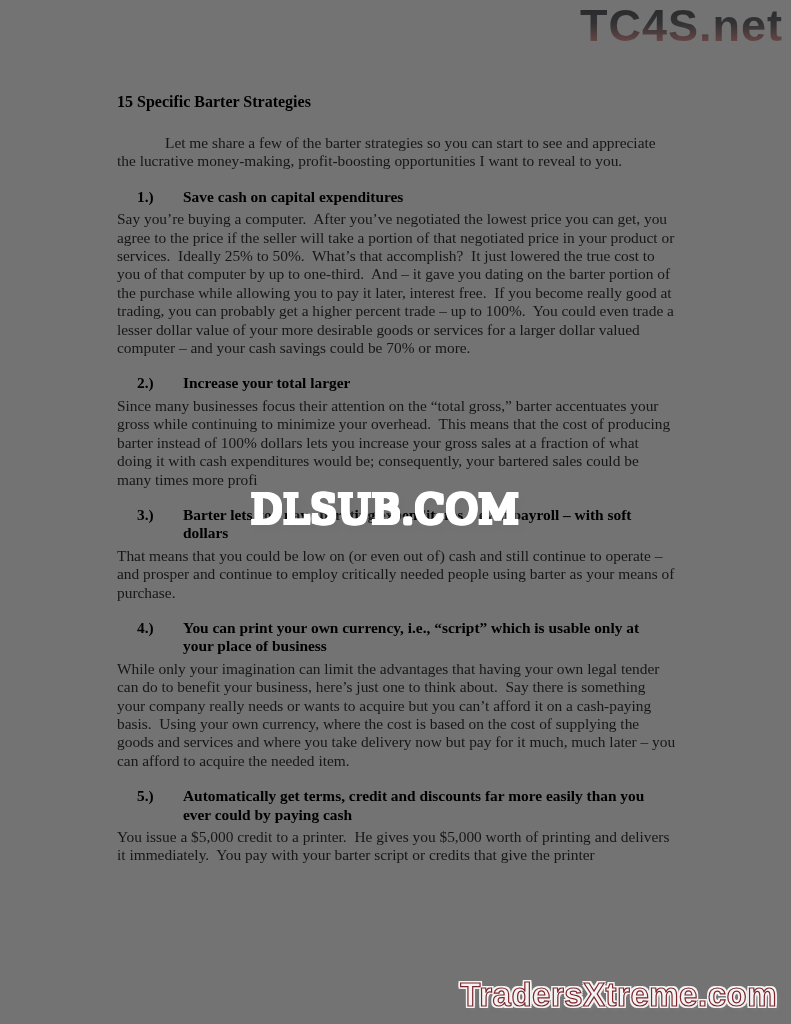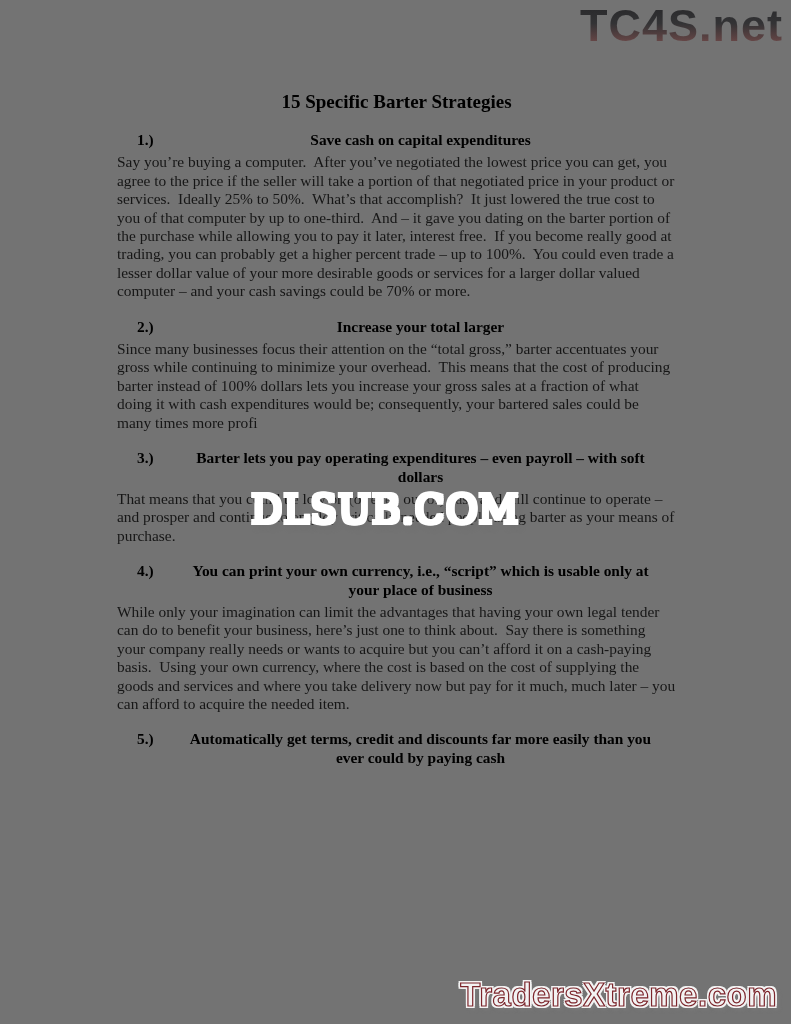--- a/index.html
+++ b/index.html
@@ -25,36 +25,35 @@
     text-shadow:0 0 0 rgba(0,0,0,0);
     filter:blur(0.4px);
   }
   
   .content{
     position:absolute;left:117px;top:0;width:559px;
     font-size:15.4px;line-height:18.4px;
   }
   .doc-title{
     margin:90px 0 0 0;
-    text-align:center;
-    font-size:19px;line-height:24px;
+    font-size:16px;line-height:24px;
     font-weight:bold;color:#000;
   }
   .intro{
     margin:20px 0 0 0;
     text-indent:48px;
     white-space:pre-wrap;
   }
   .heading{
     display:flex;
     margin:17px 0 0 20px;
     font-weight:bold;color:#000;
   }
   .heading .num{flex:none;width:46px;}
-  .heading .htext{flex:1;padding-right:18px;text-align:center;}
+  .heading .htext{flex:1;padding-right:18px;}
   .para{
     margin:4px 0 0 0;
     white-space:pre-wrap;
   }
   
   .watermark{
     position:absolute;left:251px;top:484px;
     font-family:"DejaVu Serif", serif;
     font-weight:normal;
     font-size:39px;line-height:52px;
@@ -94,20 +93,21 @@
 <body>
 
 <div class="page">
 
   <div class="tc4s">TC4S.net</div>
 
   <div class="content">
 
     <h1 class="doc-title">15 Specific Barter Strategies</h1>
 
+    <p class="intro">Let me share a few of the barter strategies so you can start to see and appreciate the lucrative money-making, profit-boosting opportunities I want to reveal to you.</p>
 
     <div class="section">
       <div class="heading">
         <span class="num">1.)</span>
         <span class="htext">Save cash on capital expenditures</span>
       </div>
       <p class="para">Say you’re buying a computer.  After you’ve negotiated the lowest price you can get, you agree to the price if the seller will take a portion of that negotiated price in your product or services.  Ideally 25% to 50%.  What’s that accomplish?  It just lowered the true cost to you of that computer by up to one-third.  And – it gave you dating on the barter portion of the purchase while allowing you to pay it later, interest free.  If you become really good at trading, you can probably get a higher percent trade – up to 100%.  You could even trade a lesser dollar value of your more desirable goods or services for a larger dollar valued computer – and your cash savings could be 70% or more.</p>
     </div>
 
     <div class="section">
@@ -132,20 +132,21 @@
         <span class="htext">You can print your own currency, i.e., “script” which is usable only at your place of business</span>
       </div>
       <p class="para">While only your imagination can limit the advantages that having your own legal tender can do to benefit your business, here’s just one to think about.  Say there is something your company really needs or wants to acquire but you can’t afford it on a cash-paying basis.  Using your own currency, where the cost is based on the cost of supplying the goods and services and where you take delivery now but pay for it much, much later – you can afford to acquire the needed item.</p>
     </div>
 
     <div class="section">
       <div class="heading">
         <span class="num">5.)</span>
         <span class="htext">Automatically get terms, credit and discounts far more easily than you ever could by paying cash</span>
       </div>
+      <p class="para">You issue a $5,000 credit to a printer.  He gives you $5,000 worth of printing and delivers it immediately.  You pay with your barter script or credits that give the printer</p>
     </div>
 
   </div>
 
   <div class="watermark">DLSUB.COM</div>
 
   <div class="traders">TradersXtreme.com</div>
 
 </div>
 

